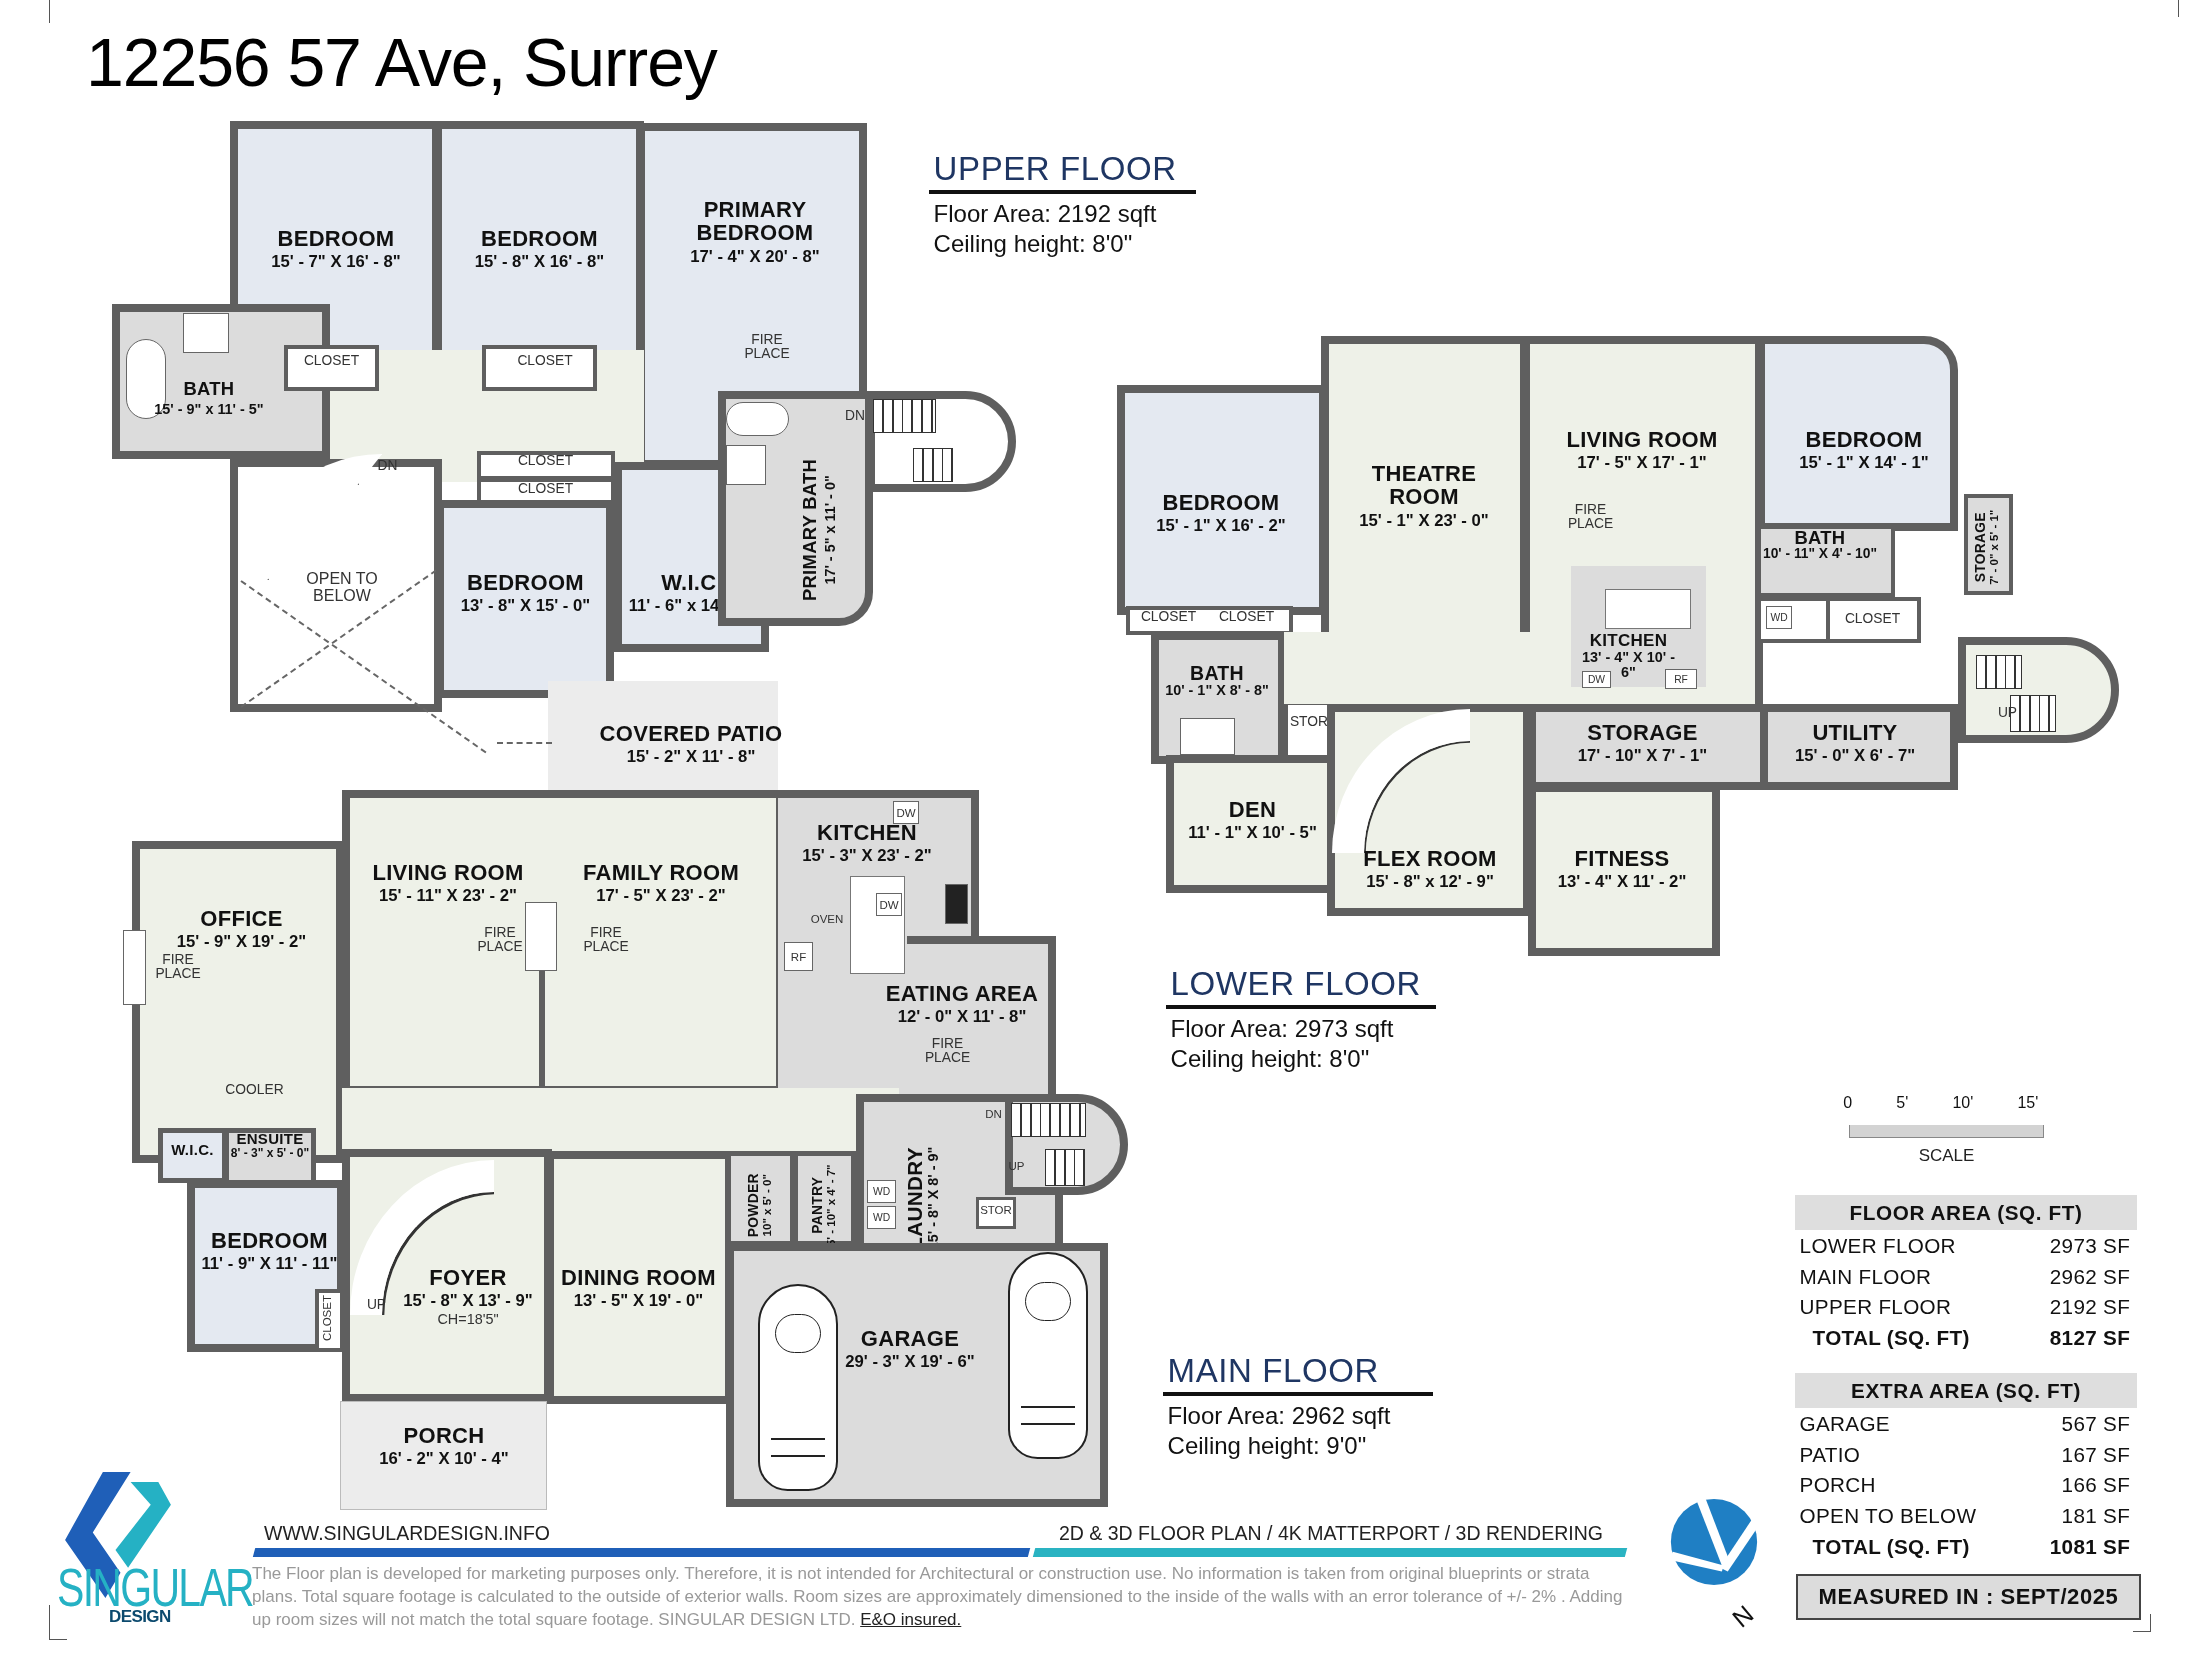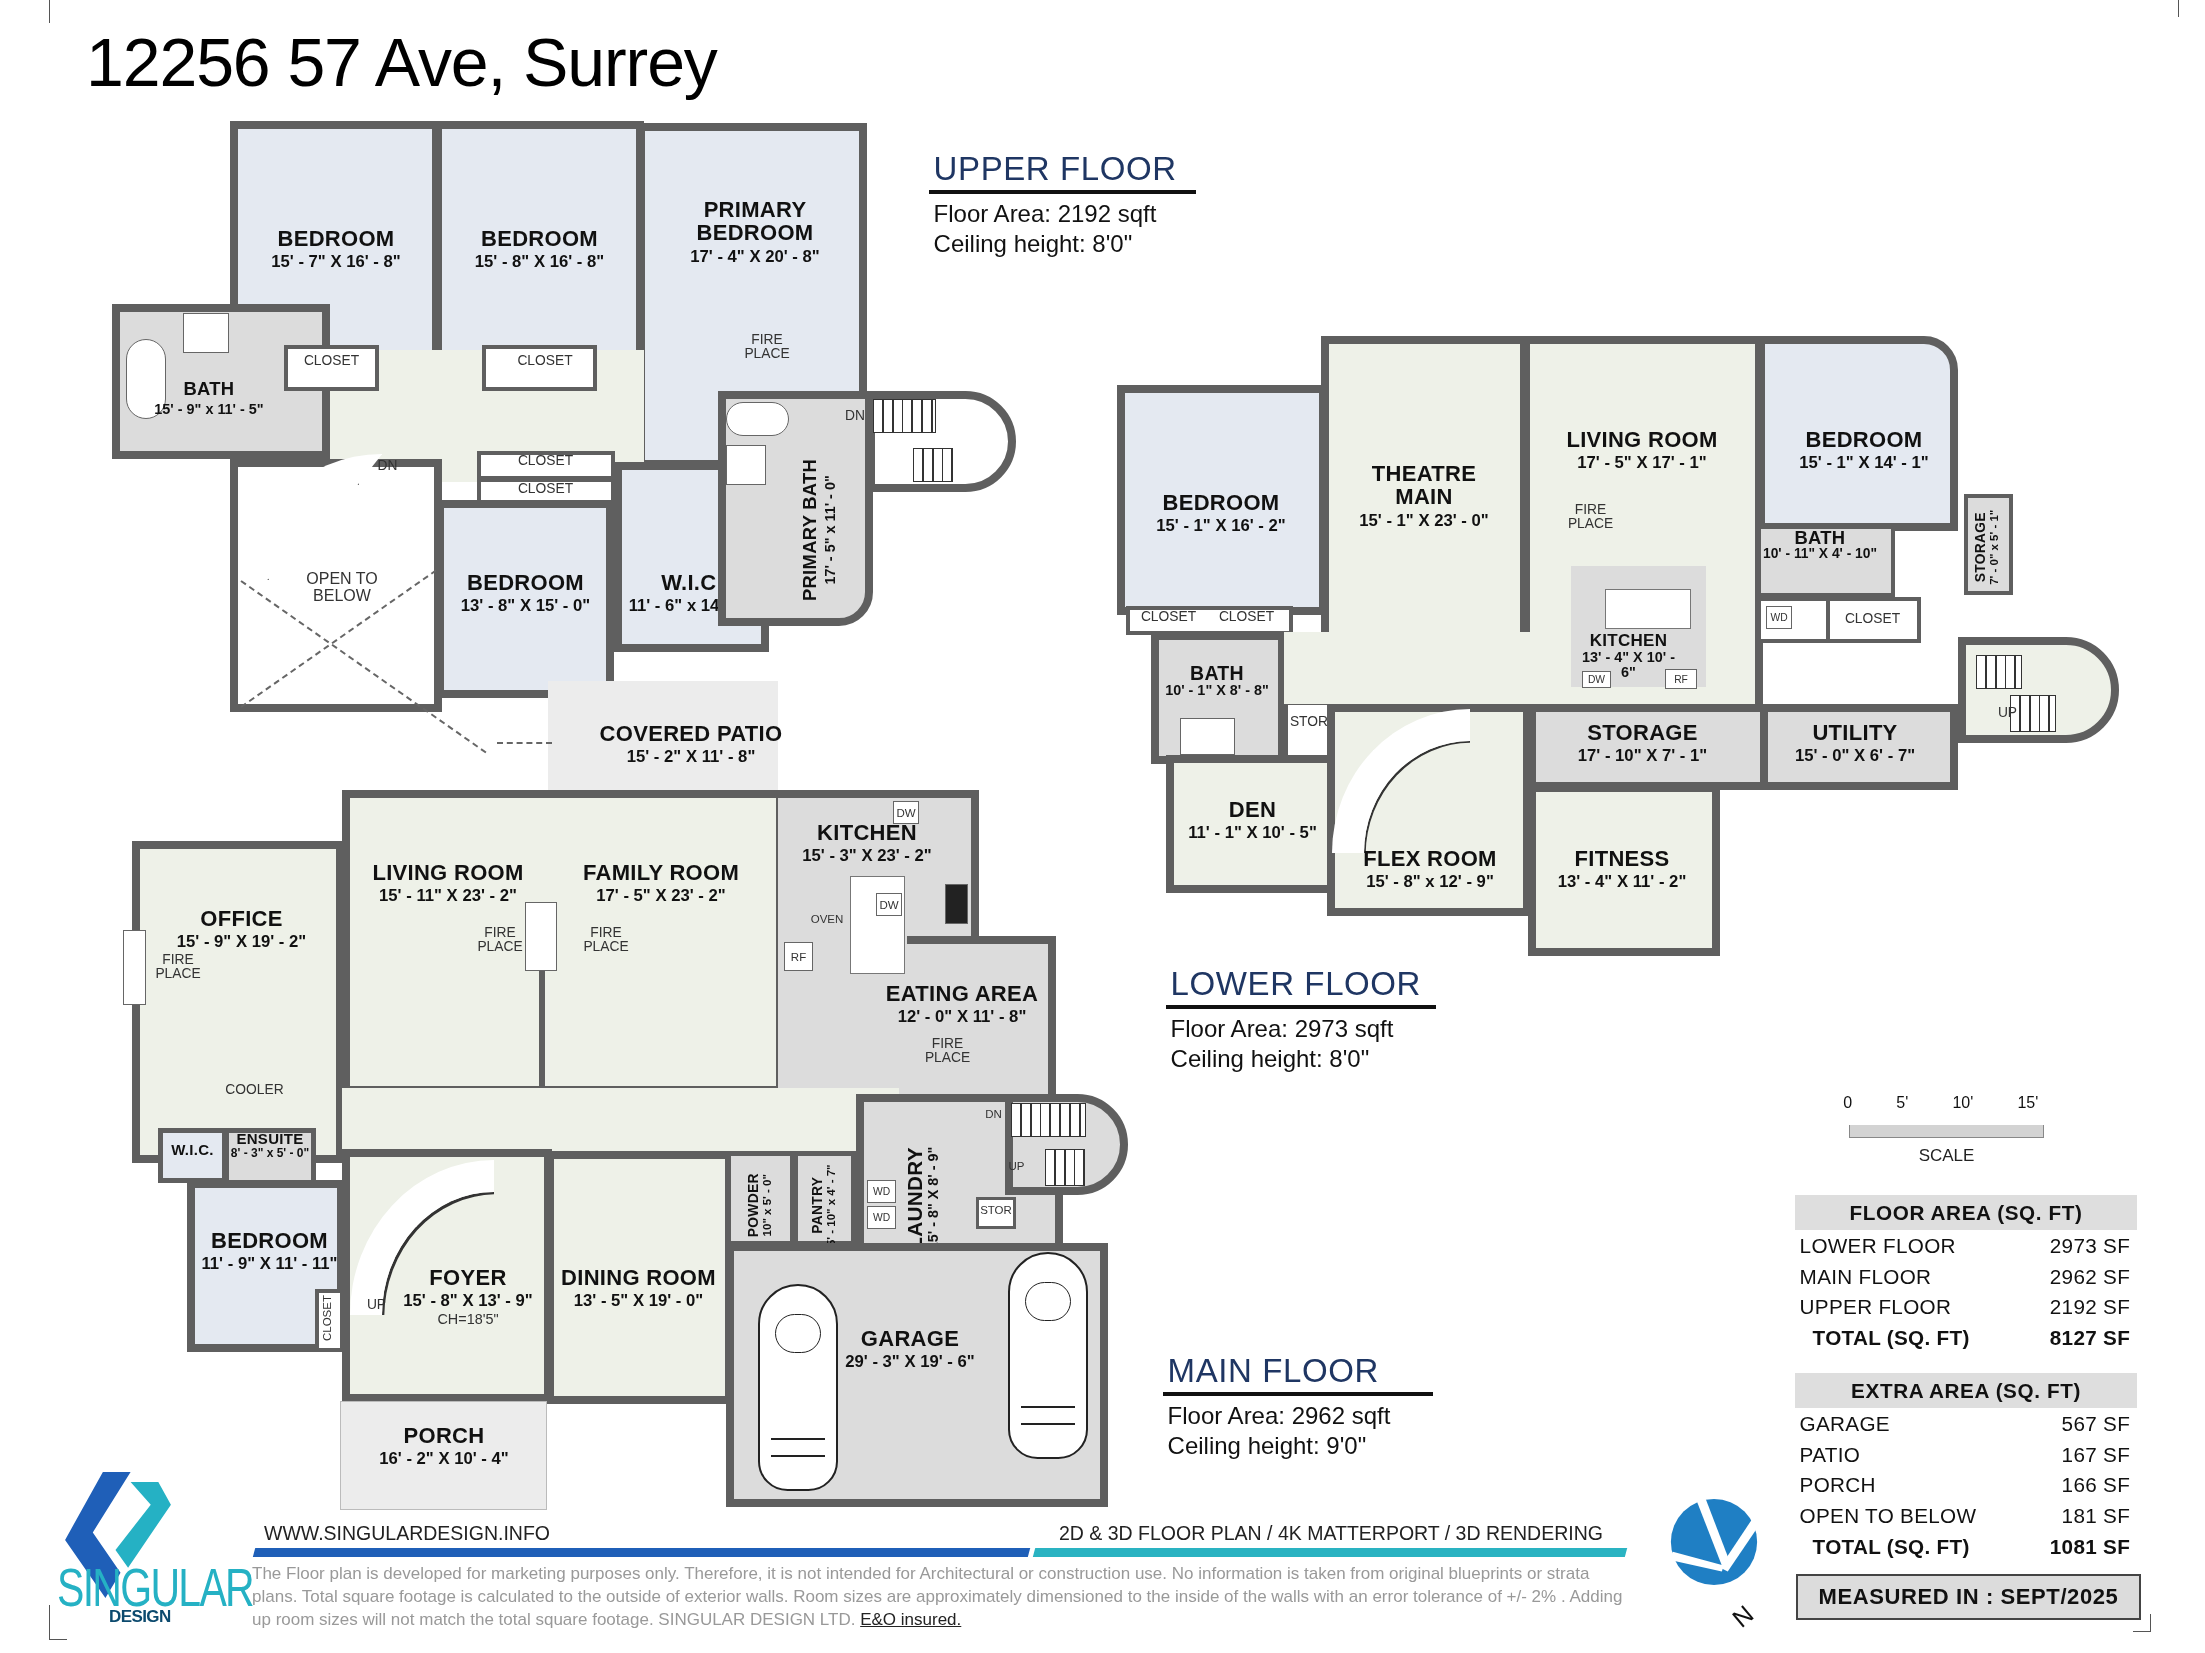--- a/index.html
+++ b/index.html
@@ -168,21 +168,21 @@
   <div class="room white" style="left:1126px;top:606px;width:167px;height:29px;border-width:4.6px;"></div>
   <div class="rlabel" style="left:1131px;top:610px;width:75px;">
       <span class="small">CLOSET</span>
     </div>
   <div class="rlabel" style="left:1209px;top:610px;width:75px;">
       <span class="small">CLOSET</span>
     </div>
 
   <div class="room cream" style="left:1321px;top:336px;width:207px;height:310px;"></div>
   <div class="rlabel" style="left:1332px;top:462px;width:184px;">
-    <span class="rname" style="width:115px;margin:0 auto;">THEATRE MAIN</span>
+    <span class="rname" style="width:115px;margin:0 auto;">THEATRE ROOM</span>
       <span class="rdim">15' - 1" X 23' - 0"</span>
   </div>
 
   <div class="room cream" style="left:1522px;top:336px;width:241px;height:379px;"></div>
   <div class="rlabel" style="left:1533px;top:428px;width:218px;">
     <span class="rname">LIVING ROOM</span>
       <span class="rdim">17' - 5" X 17' - 1"</span>
   </div>
   <div class="rlabel" style="left:1562px;top:503px;width:57px;">
       <span class="small">FIRE PLACE</span>

